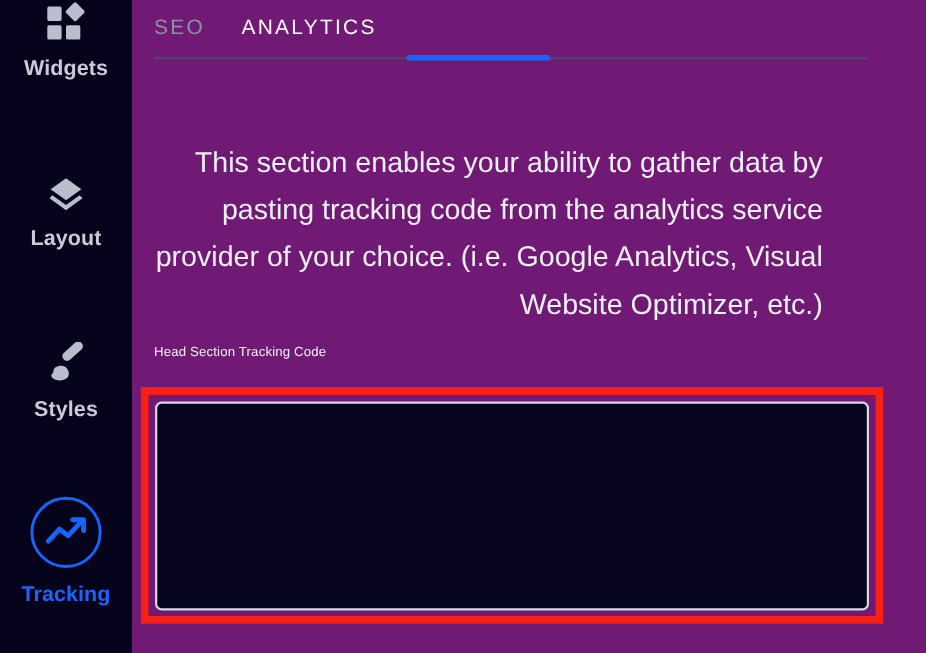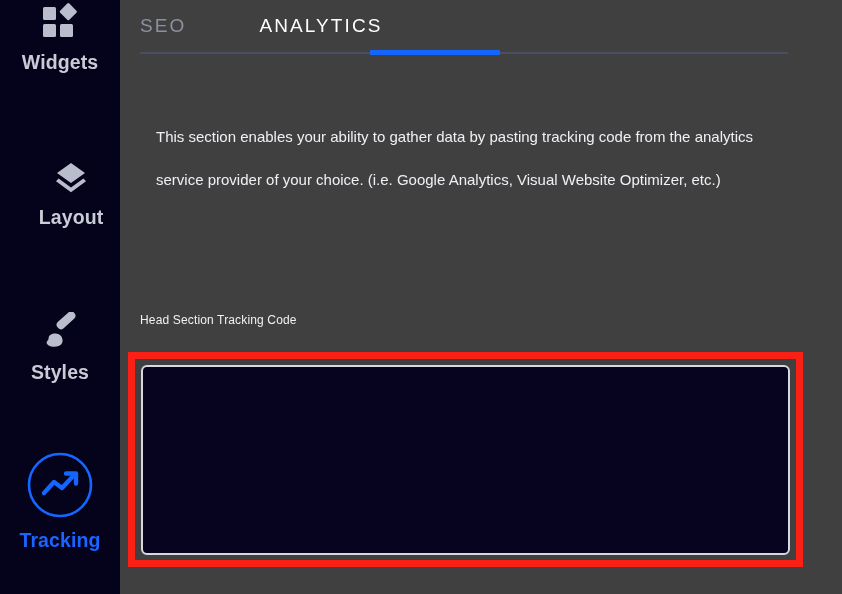--- a/index.html
+++ b/index.html
@@ -49,32 +49,32 @@
     display: block;
     font-size: 19.5px;
     color: #c9cbd6;
     letter-spacing: 0.1px;
     margin-top: 7px;
     font-weight: 700;
   }
   .nav-item.active .nav-label { color: #1a64ff; }
 
   #nav-widgets  { top: -2px; }
-  #nav-layout   { top: 153px; padding-left: 11px; }
+  #nav-layout   { top: 153px; }
   #nav-styles   { top: 308px; }
   #nav-tracking { top: 446px; }
 
   #nav-tracking .nav-icon { height: 76px; line-height: 76px; }
 
   
   #main {
     position: relative;
     flex: 1 1 auto;
     height: 594px;
-    background: #404040;
+    background: #701a75;
   }
 
   
   #tabbar {
     position: absolute;
     left: 20px;
     top: 8px;
     width: 670px;
     height: 36px;
     display: flex;
@@ -86,21 +86,21 @@
     color: #8c90a0;
     background: none;
     border: none;
     padding: 0;
     margin: 0 33px 0 0;
     font-family: inherit;
     cursor: pointer;
     white-space: nowrap;
     line-height: 28px;
   }
-  .tab.active { color: #ffffff; margin-left: 40px; }
+  .tab.active { color: #ffffff; }
 
   #tab-divider {
     position: absolute;
     left: 20px;
     top: 52px;
     width: 648px;
     height: 2px;
     background: #4a4e63;
   }
   #tab-underline {
@@ -109,27 +109,28 @@
     top: 50px;
     width: 130px;
     height: 5px;
     background: #1566ff;
     border-radius: 1px;
   }
 
   
   #intro {
     position: absolute;
-    left: 36px;
+    left: 8px;
     top: 100px;
     width: 620px;
-    font-size: 15px;
+    font-size: 26px;
     line-height: 43px;
     color: #eef0f5;
     font-weight: 400;
+    text-align: right;
   }
 
   
   #field-label {
     position: absolute;
     left: 20px;
     top: 313px;
     font-size: 12px;
     color: #f0f1f6;
     letter-spacing: 0.15px;

